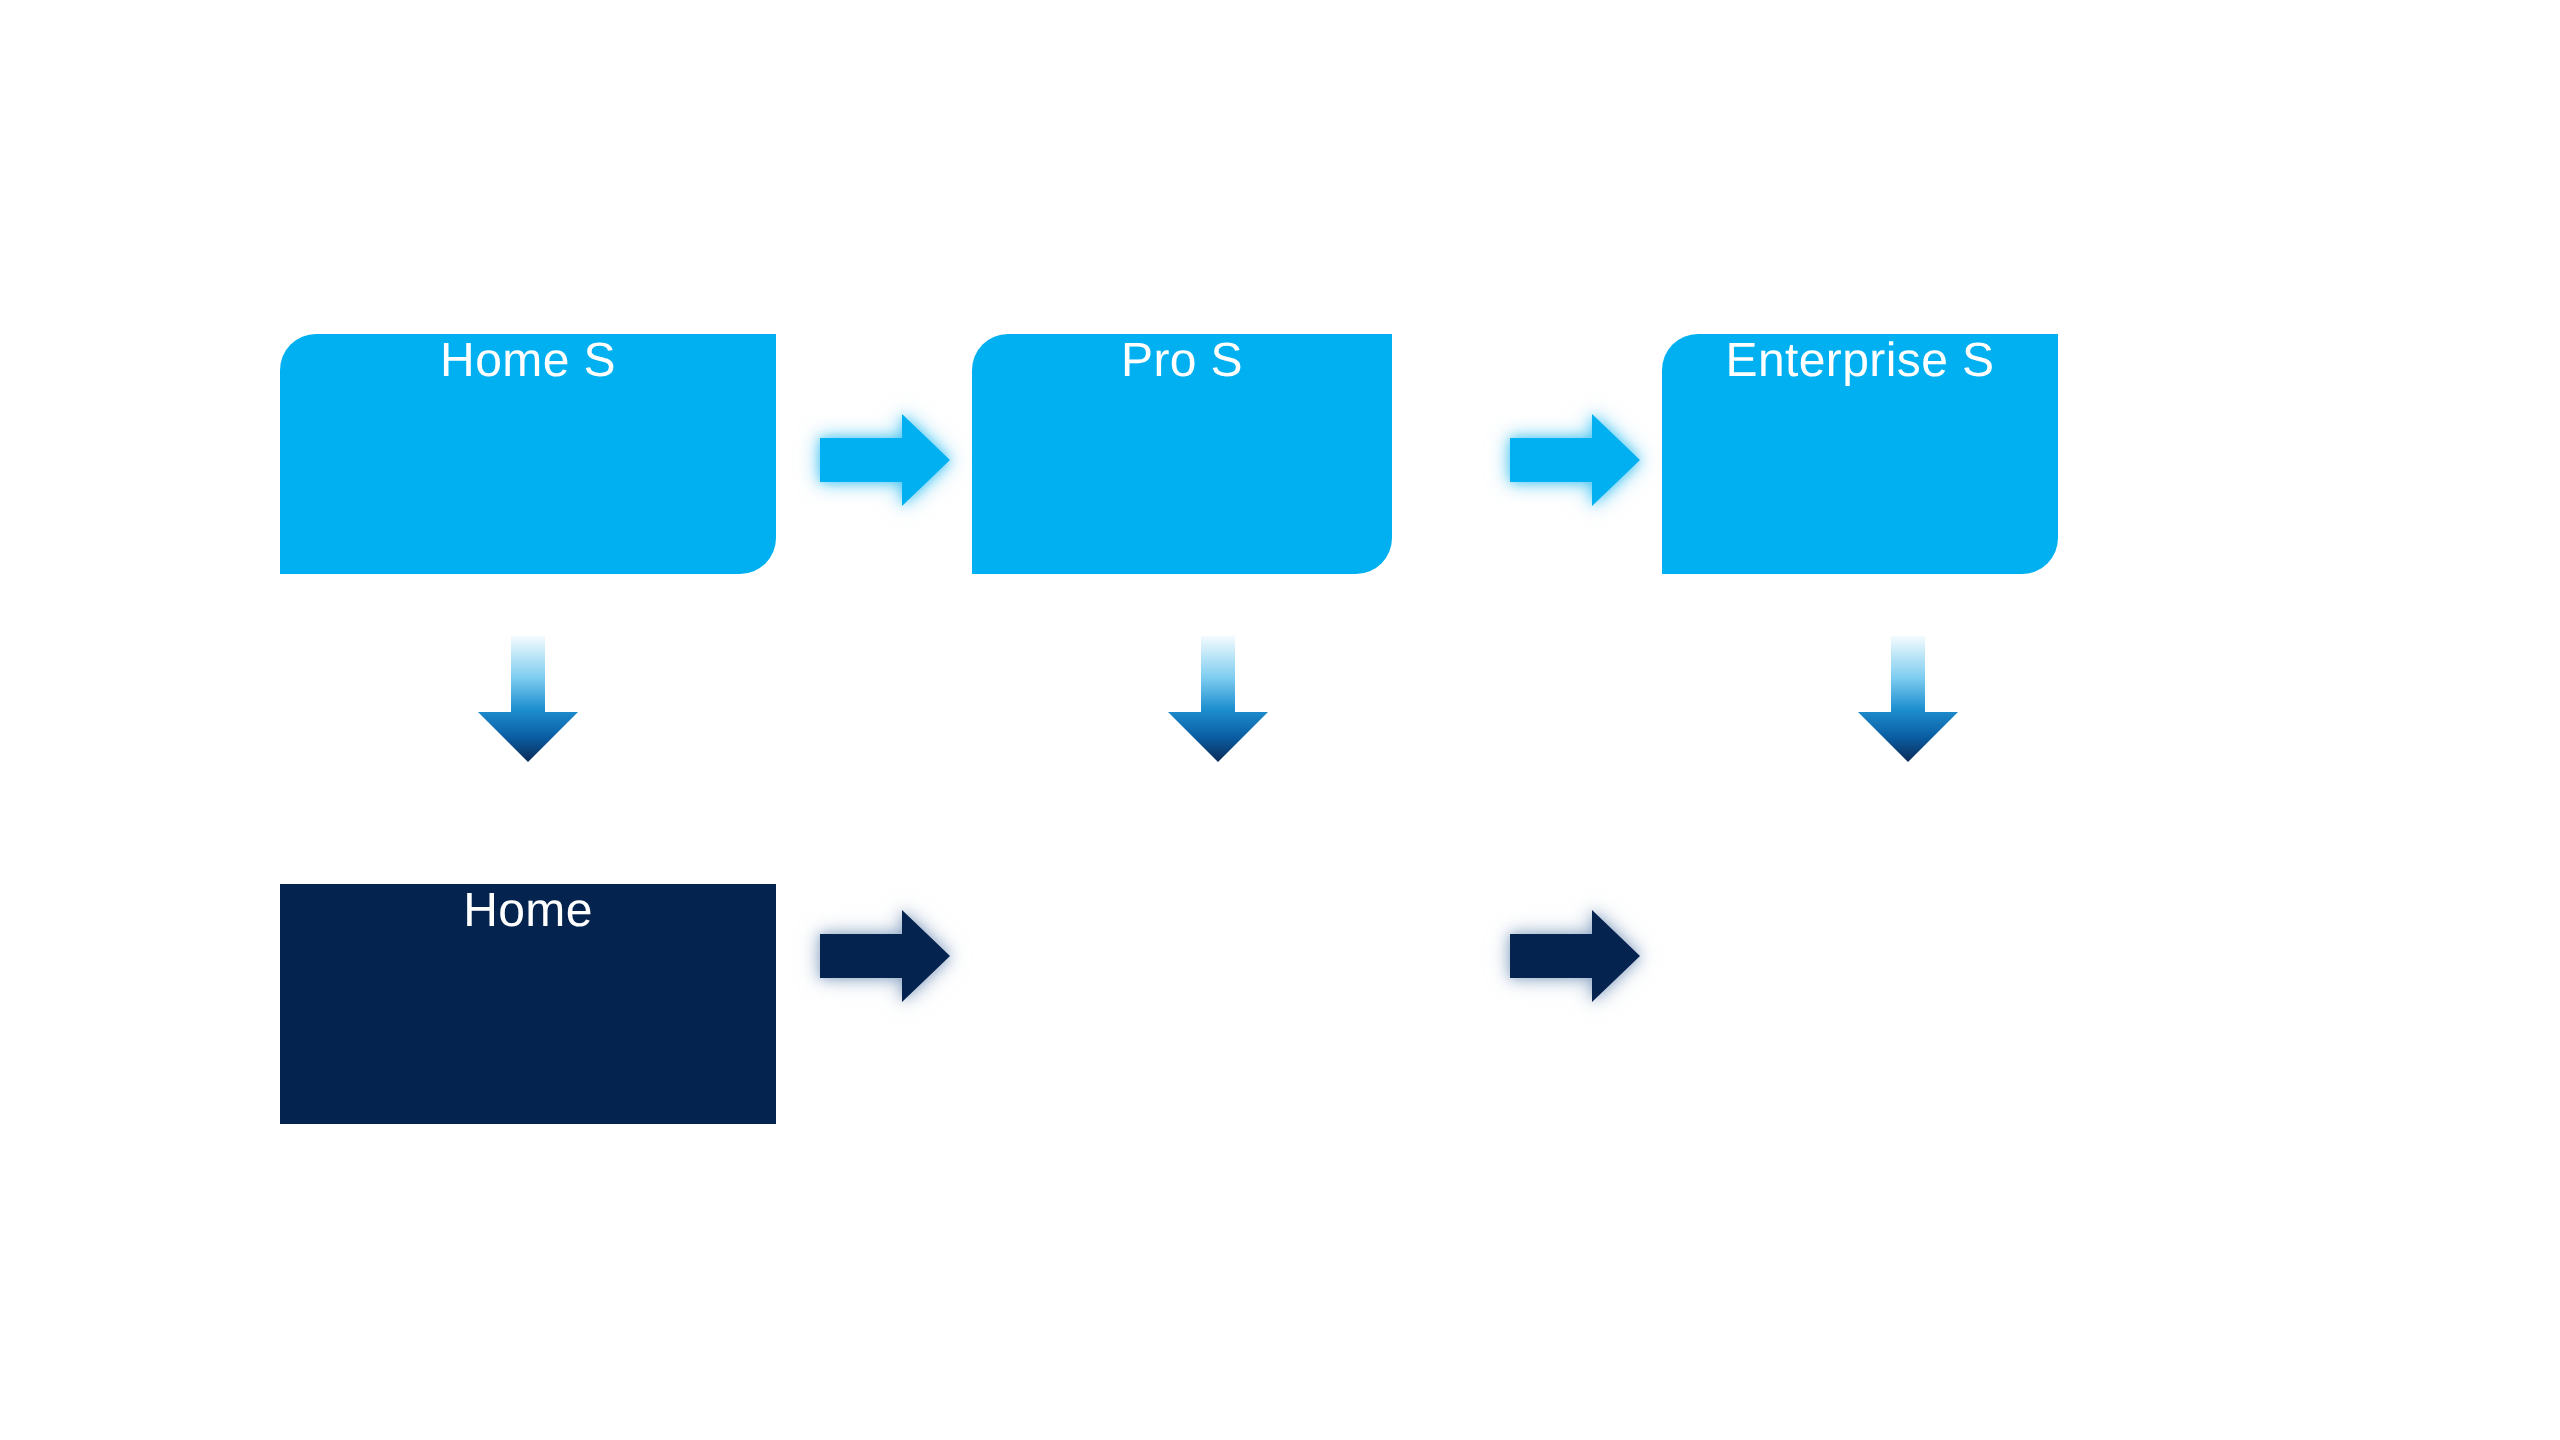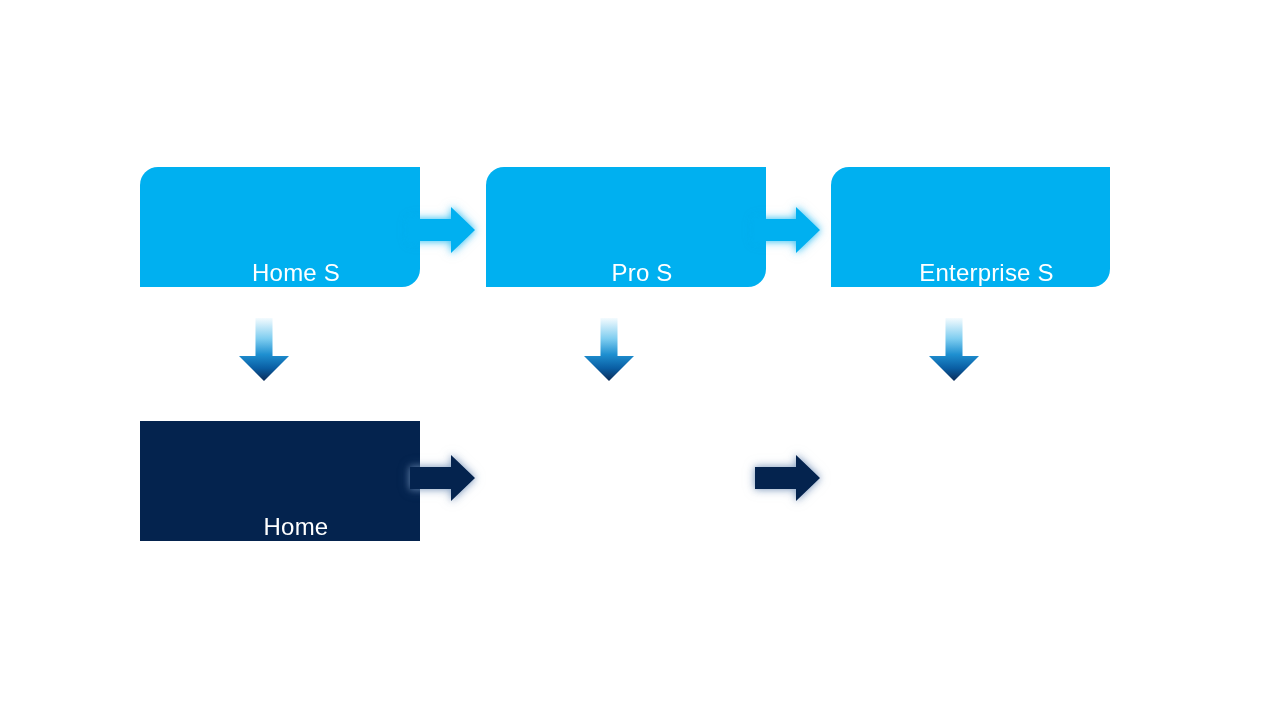--- a/index.html
+++ b/index.html
@@ -11,43 +11,42 @@
     position: relative;
     width: 1280px;
     height: 720px;
     background: var(--background, #FFFFFF);
     overflow: hidden;
   }
   .box {
     position: absolute;
     height: 120px;
     display: flex;
-    align-items: flex-end;
+    align-items: flex-start;
     justify-content: center;
-    padding-left: 32px;
   }
   .box-label {
     color: var(--box-text, #FFFFFF);
     font-size: 24px;
     font-weight: 400;
     letter-spacing: 0.2px;
     white-space: nowrap;
   }
   .box.top {
     top: 167px;
     background: var(--box-top-fill, #00B0F0);
     border-radius: 18px 0 18px 0;
   }
   .box.bottom {
-    top: 421px;
+    top: 442px;
     background: var(--box-bottom-fill, #04234E);
   }
   .col-a { left: 140px; width: 248px; }
-  .col-b { left: 486px; width: 248px; }
-  .col-c { left: 831px; width: 247px; }
+  .col-b { left: 486px; width: 210px; }
+  .col-c { left: 831px; width: 198px; }
 
   .h-arrow {
     position: absolute;
     width: 65px;
     height: 46px;
   }
   .h-arrow.light {
     top: 207px;
     filter: drop-shadow(0 0 3px var(--arrow-light-glow, rgba(0,176,240,.5)))
             drop-shadow(0 0 5px var(--arrow-light-glow, rgba(0,176,240,.5)));

